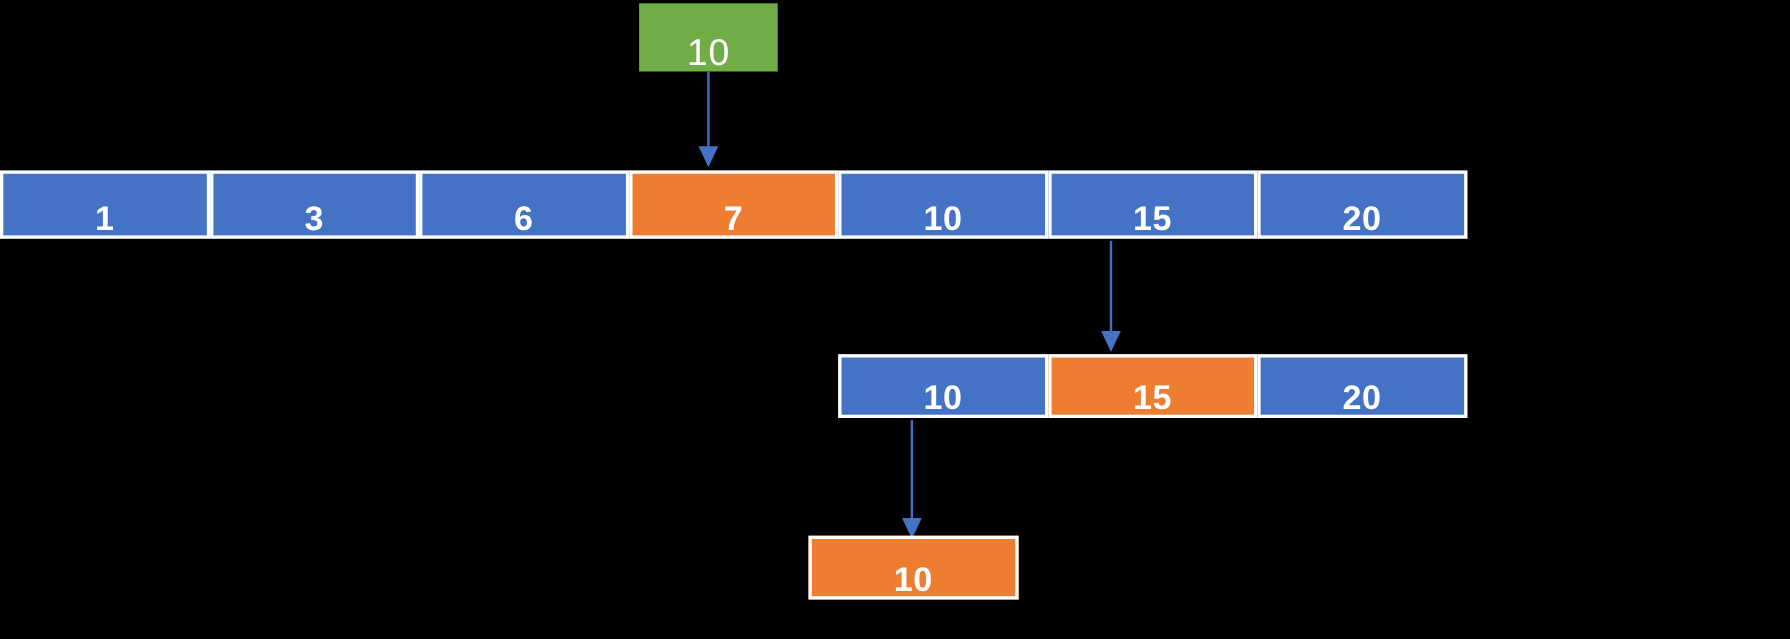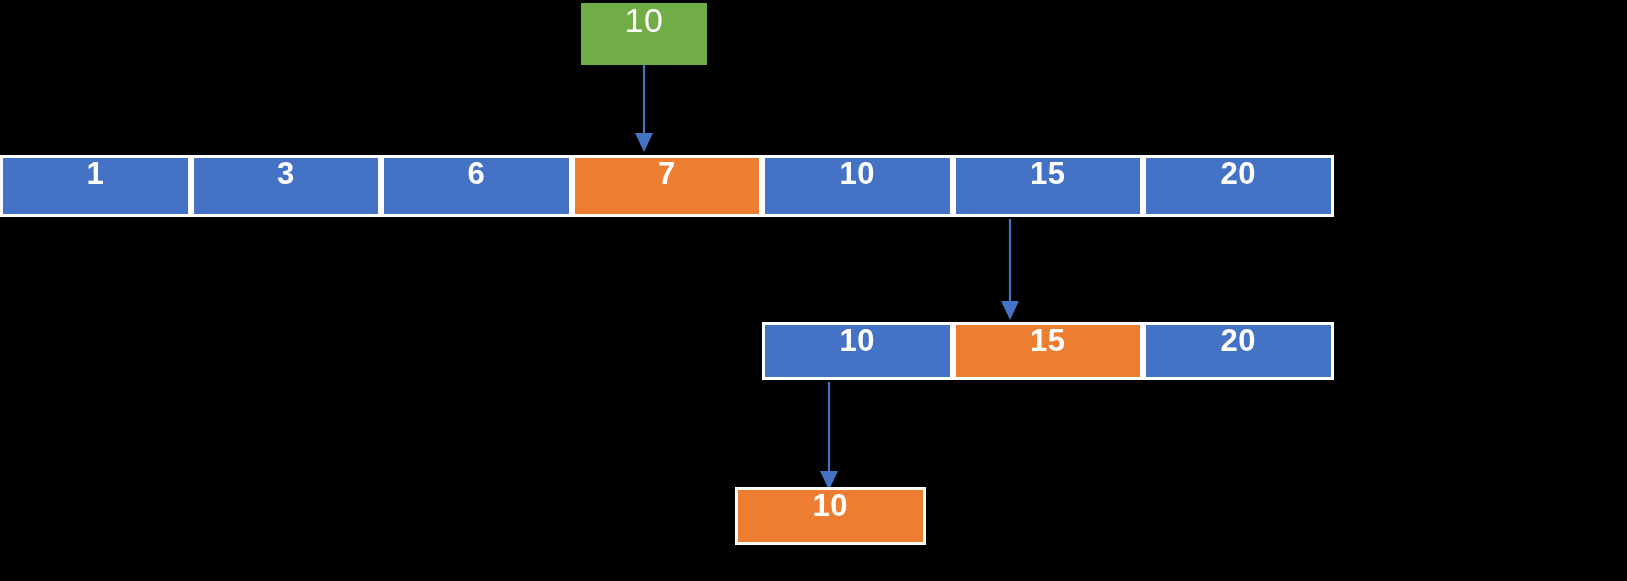--- a/index.html
+++ b/index.html
@@ -16,21 +16,21 @@
     height: 581px;
     background: #000000;
     overflow: hidden;
   }
   
   .cell {
     position: absolute;
     box-sizing: border-box;
     border: 3px solid #ffffff;
     display: flex;
-    align-items: flex-start;
+    align-items: flex-end;
     justify-content: center;
     color: #ffffff;
     font-weight: bold;
     font-size: 31px;
     letter-spacing: 0.5px;
     line-height: 1;
     user-select: none;
   }
   .cell.blue   { background: #4472c4; }
   .cell.orange { background: #ed7d31; }

